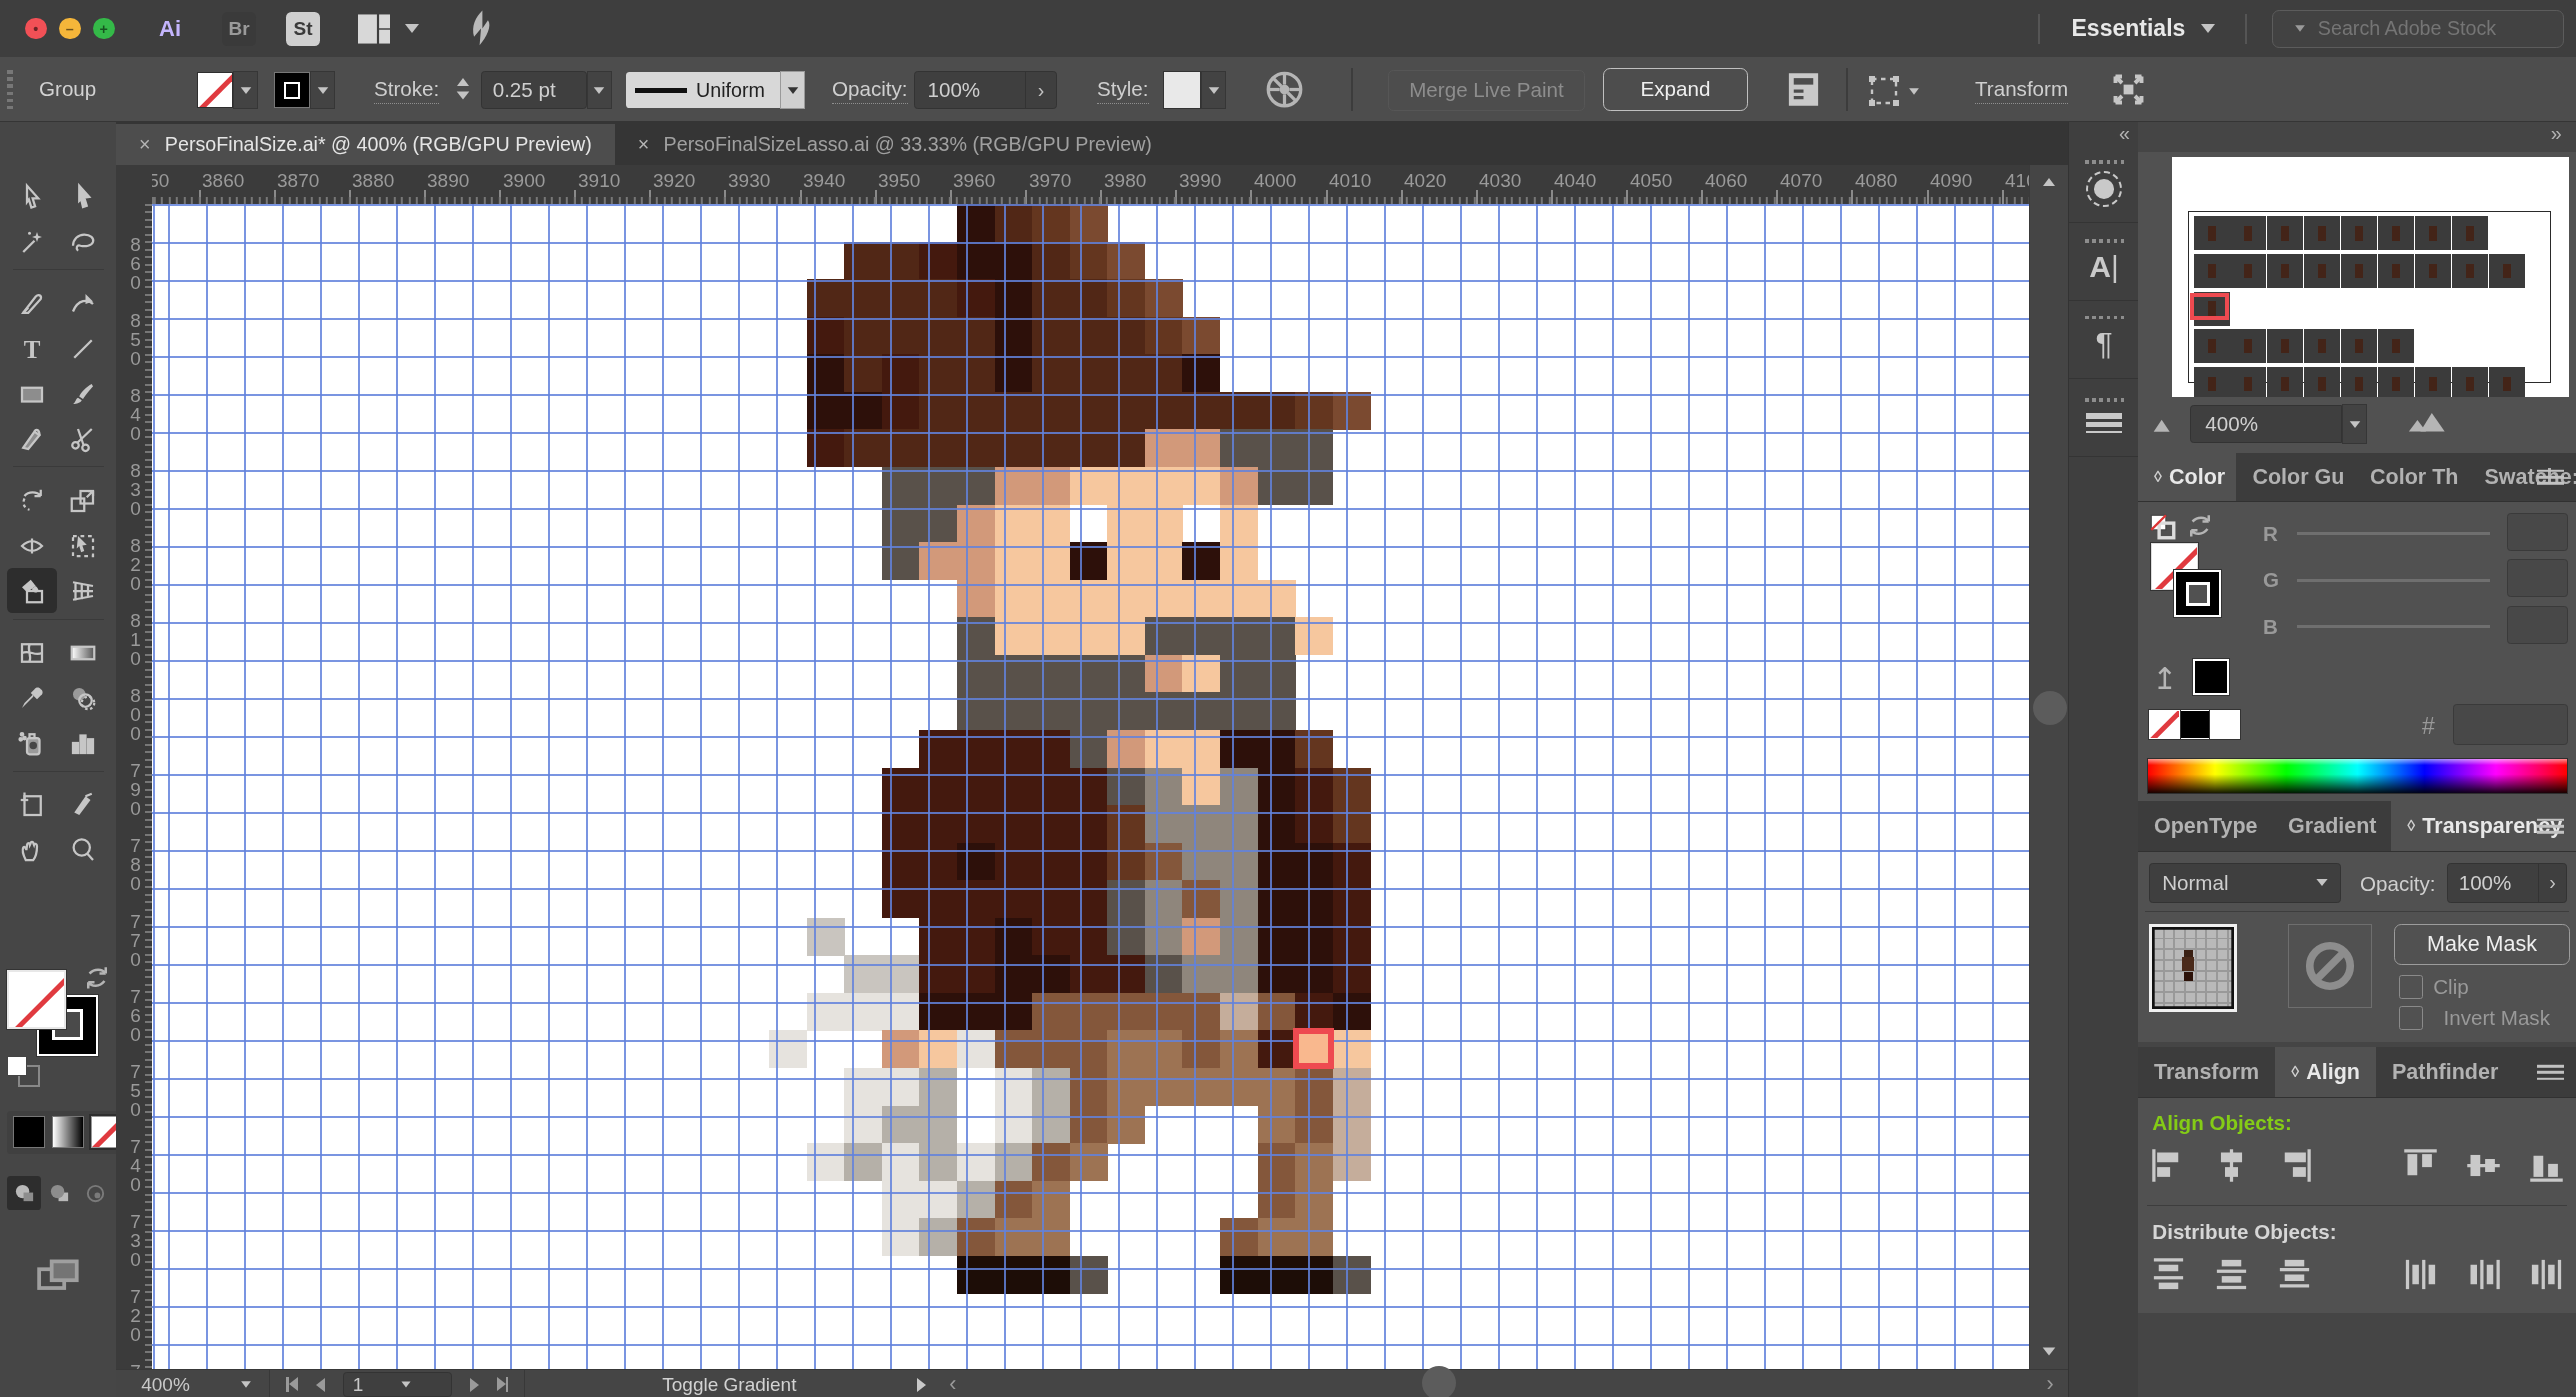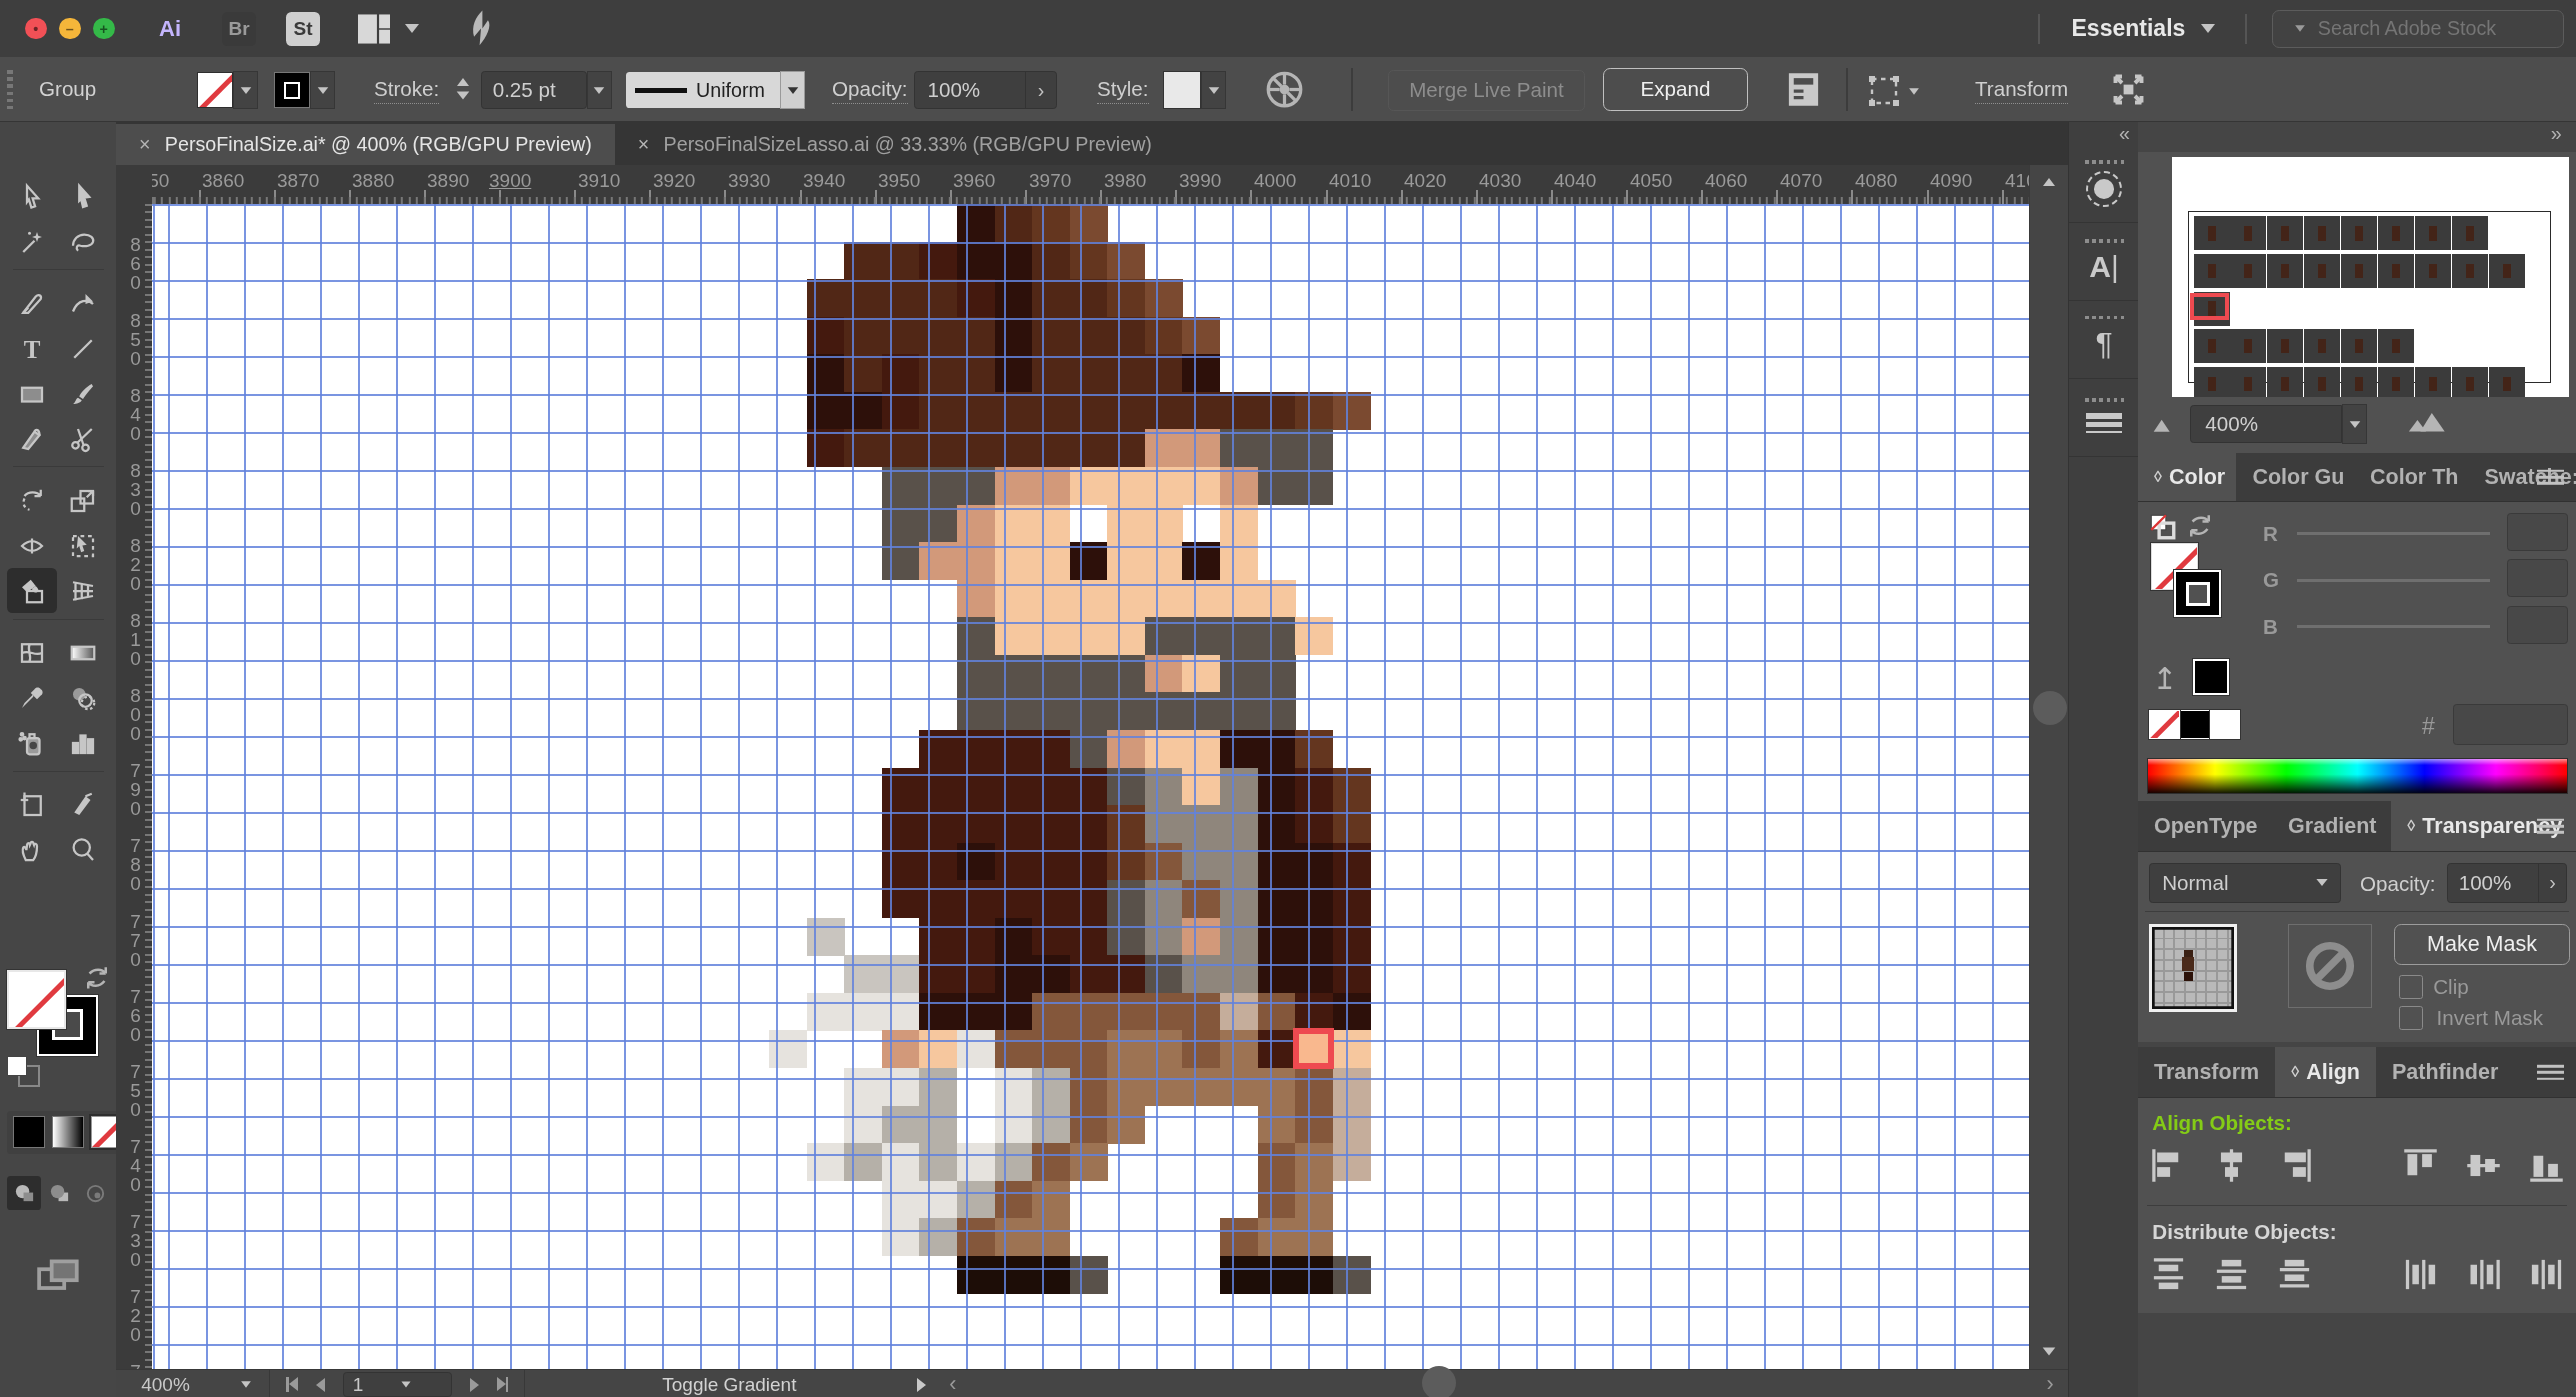--- a/index.html
+++ b/index.html
@@ -639,21 +639,21 @@
   <div id="hruler" class="abs ruler">
       <span class="hlabel" style="left: -25px;">3850</span>
       <span class="hlabel" style="left: 50px;">3860</span>
       <i class="htick" style="left: 47px;"></i>
       <span class="hlabel" style="left: 125px;">3870</span>
       <i class="htick" style="left: 122px;"></i>
       <span class="hlabel" style="left: 200px;">3880</span>
       <i class="htick" style="left: 197px;"></i>
       <span class="hlabel" style="left: 275px;">3890</span>
       <i class="htick" style="left: 272px;"></i>
-      <span class="hlabel" style="left: 337px; text-decoration: underline;">3900</span>
+      <span class="hlabel" style="left: 351px;">3900</span>
       <i class="htick" style="left: 347px;"></i>
       <span class="hlabel" style="left: 426px;">3910</span>
       <i class="htick" style="left: 422px;"></i>
       <span class="hlabel" style="left: 501px;">3920</span>
       <i class="htick" style="left: 497px;"></i>
       <span class="hlabel" style="left: 576px;">3930</span>
       <i class="htick" style="left: 572px;"></i>
       <span class="hlabel" style="left: 651px;">3940</span>
       <i class="htick" style="left: 648px;"></i>
       <span class="hlabel" style="left: 726px;">3950</span>
@@ -1252,21 +1252,21 @@
         <svg width="54" height="54" viewBox="0 0 24 24">
           <circle cx="12" cy="12" r="9" stroke="#8d8d8d" stroke-width="3.4" fill="none"></circle>
           <line x1="5.5" y1="18.5" x2="18.5" y2="5.5" stroke="#8d8d8d" stroke-width="3.4"></line>
         </svg>
       </div>
       <div class="abs btn" style="left:256px;top:72px;width:174px;height:39px;font-weight:normal;border-color:#9c9c9c">Make Mask</div>
       <div class="abs vbox" style="left:261px;top:123px;gap:10.7px">
         <div class="checkbox"></div>
         <div class="txt dim">Clip</div>
       </div>
-      <div class="abs vbox" style="left:261px;top:154px;gap:14px">
+      <div class="abs vbox" style="left:261px;top:154px;gap:21px">
         <div class="checkbox"></div>
         <div class="txt dim">Invert Mask</div>
       </div>
     </div>
 
 
     <div class="tabrow" style="height:50px;margin-top:5.4px">
       <div class="ptab">
           <span>Transform</span>
         </div>

